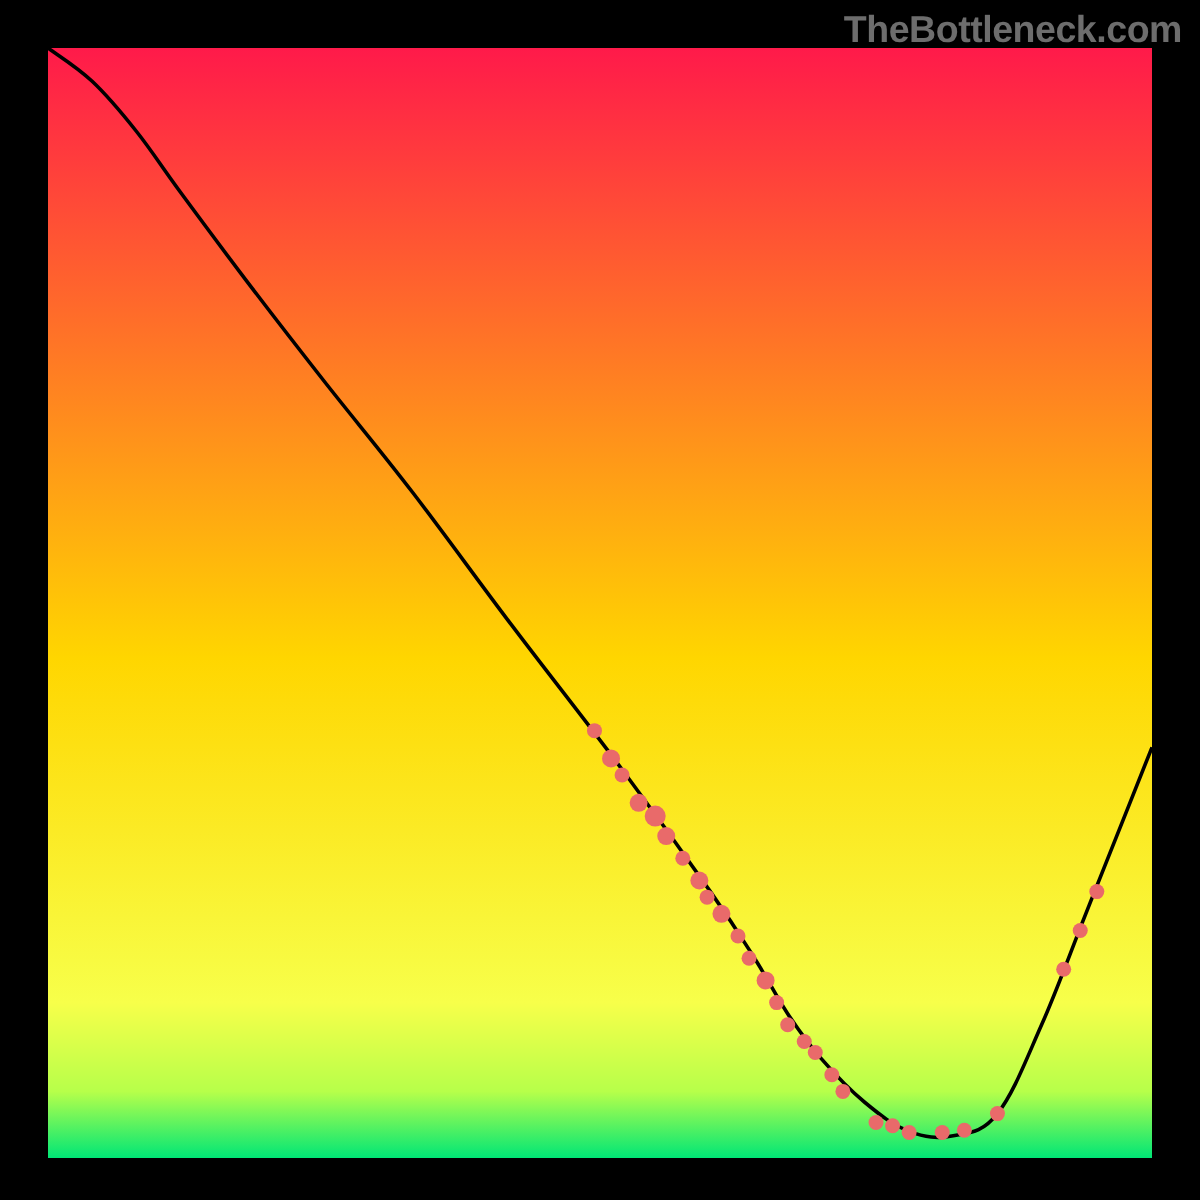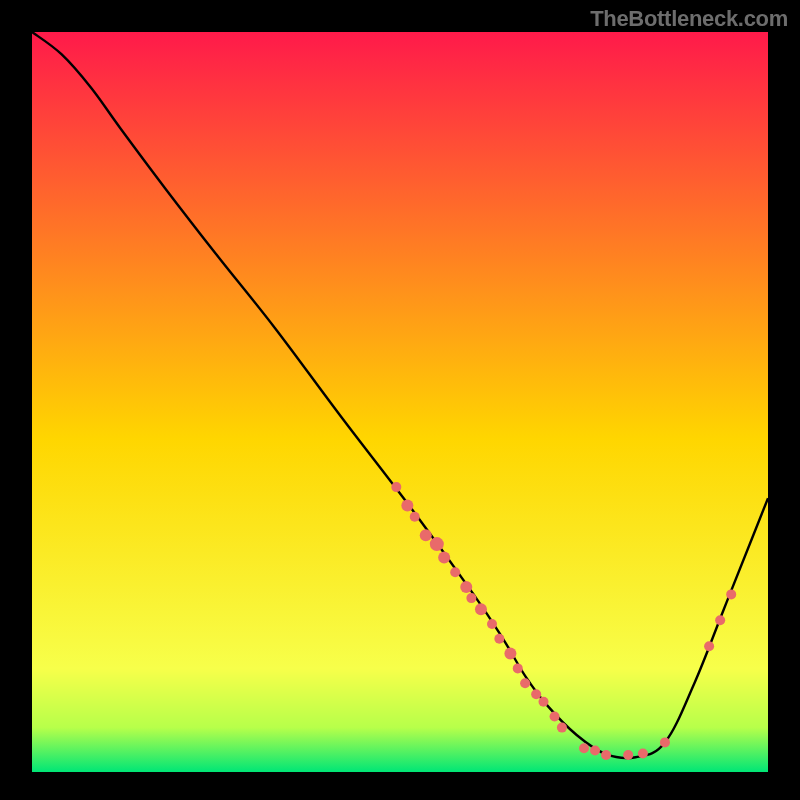--- a/index.html
+++ b/index.html
@@ -15,21 +15,21 @@
     position: relative;
     width: 800px;
     height: 800px;
   }
   .attribution {
     position: absolute;
     top: 6px;
     right: 12px;
     color: #6d6d6d;
     font-weight: 700;
-    font-size: 22px;
+    font-size: 25px;
     letter-spacing: -0.3px;
   }
   svg.plot {
     position: absolute;
     left: 32px;
     top: 32px;
   }
 </style>
 </head>
 <body>

